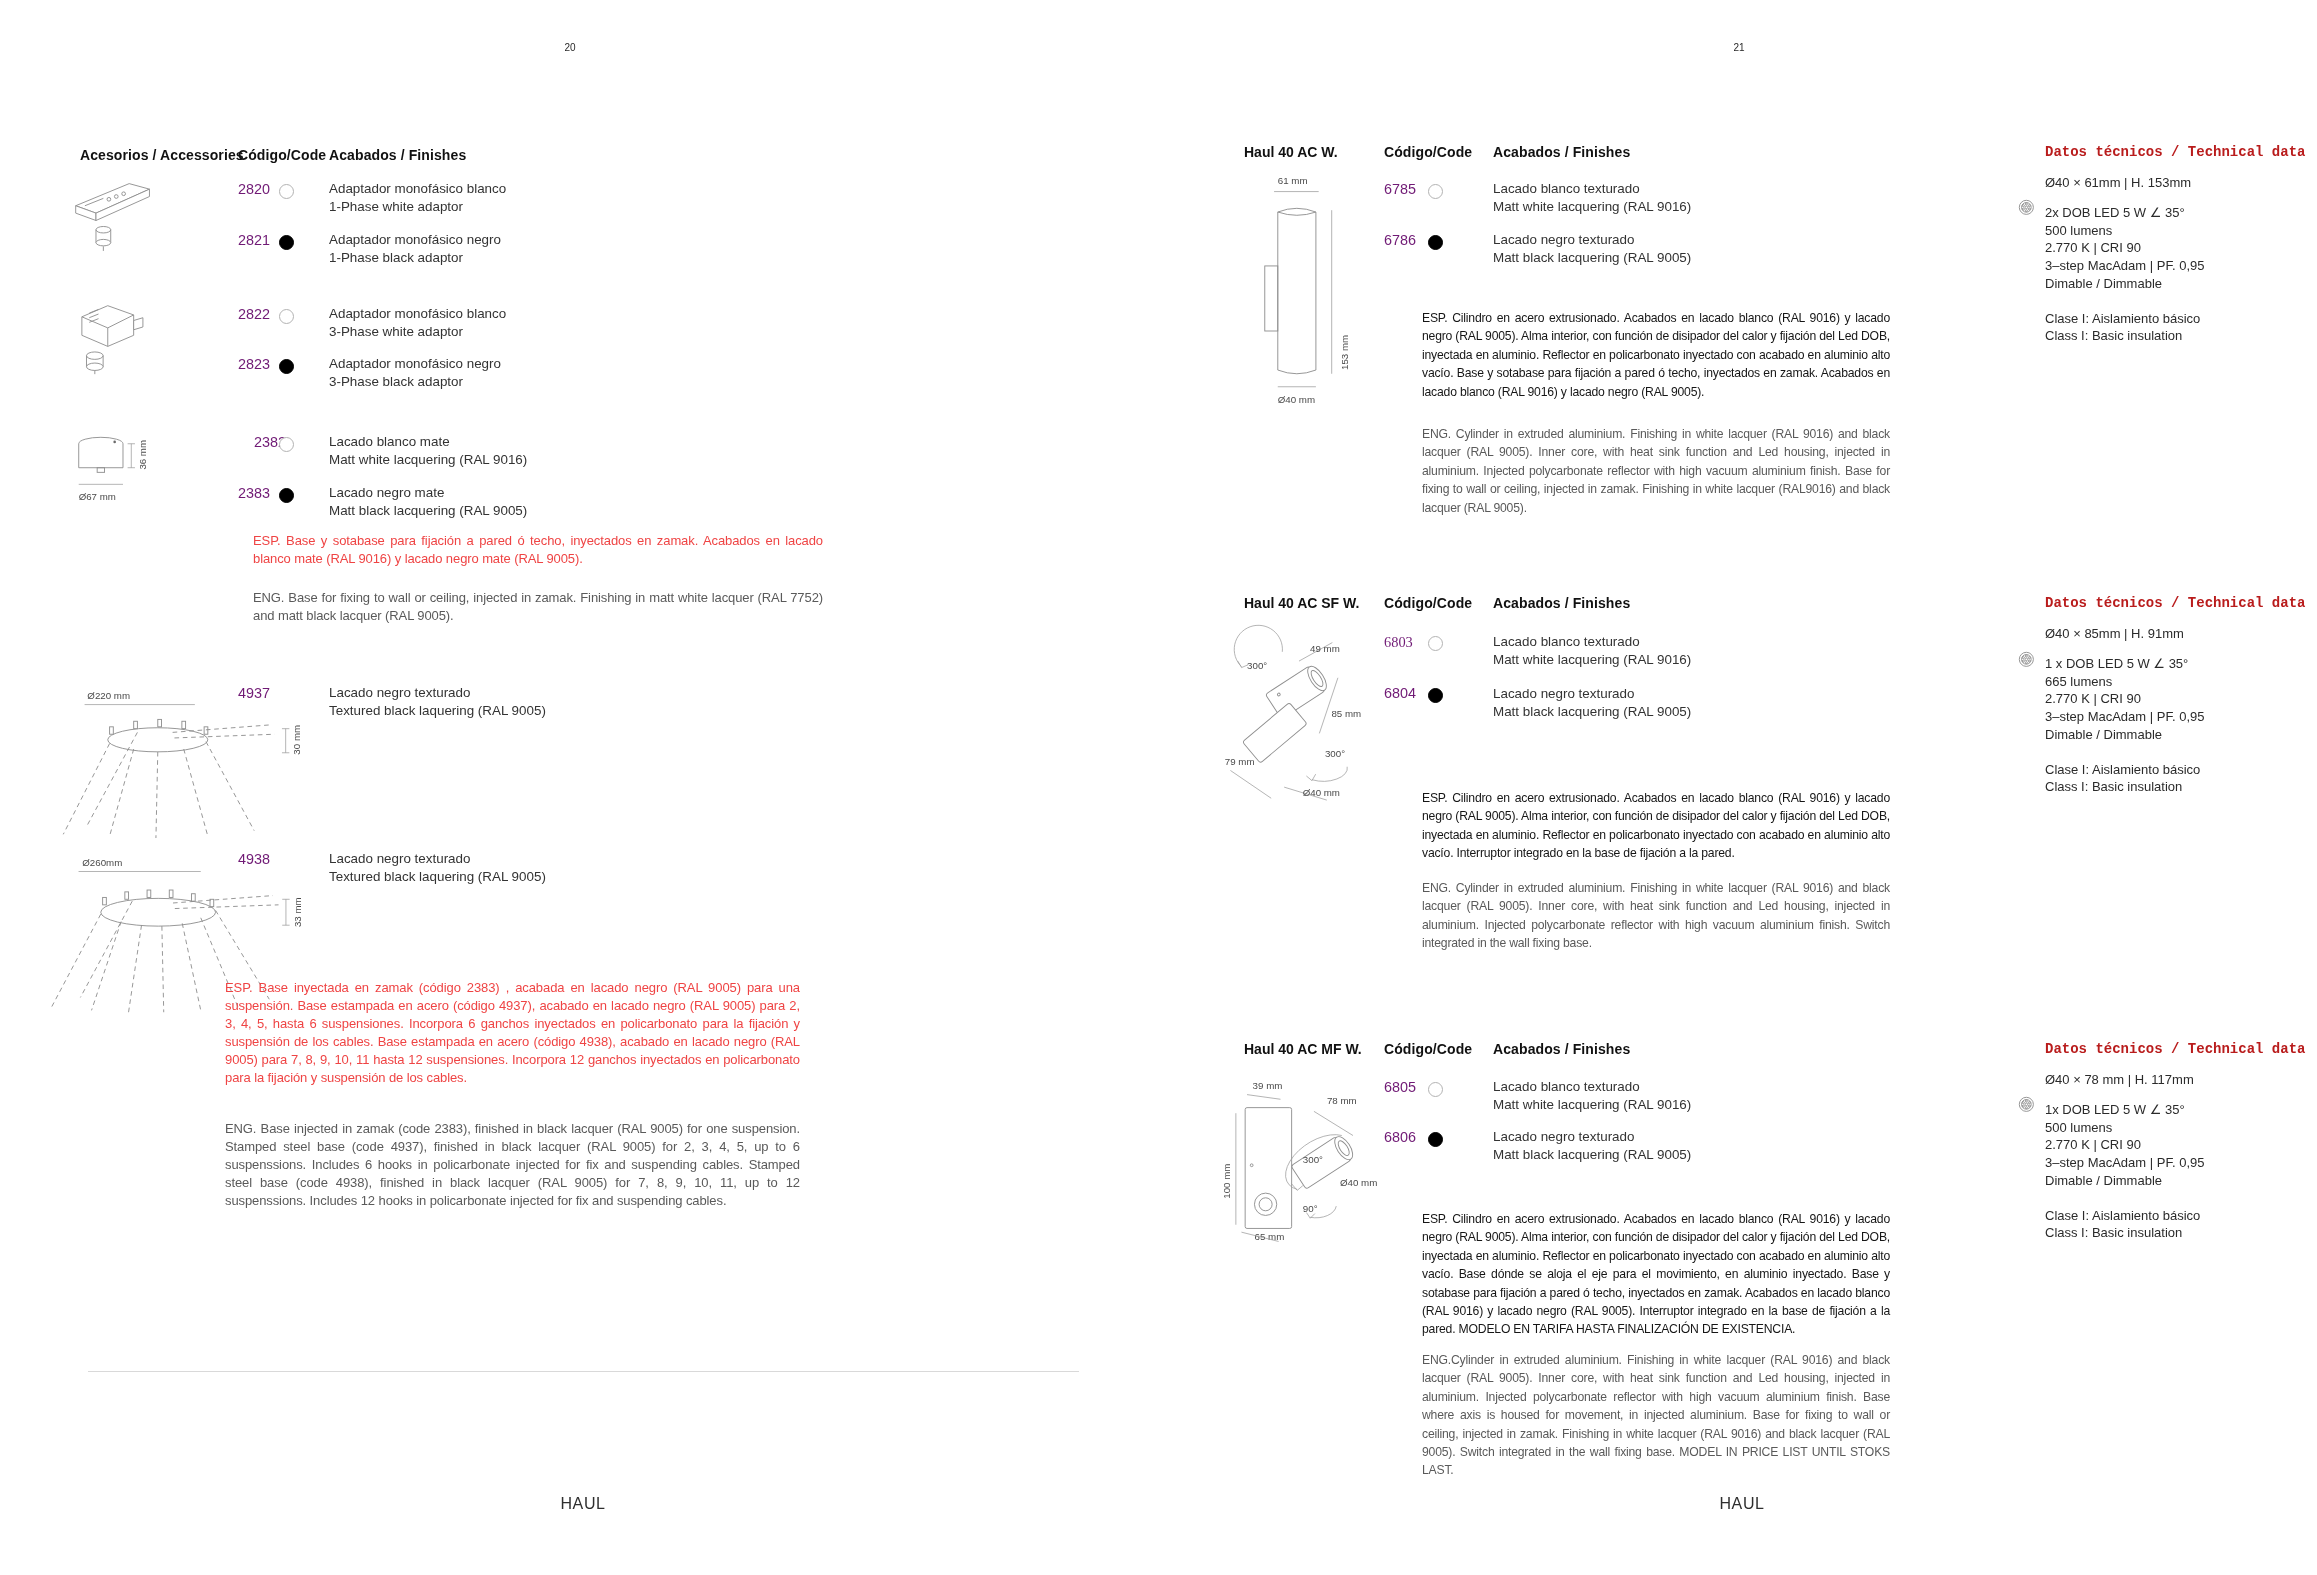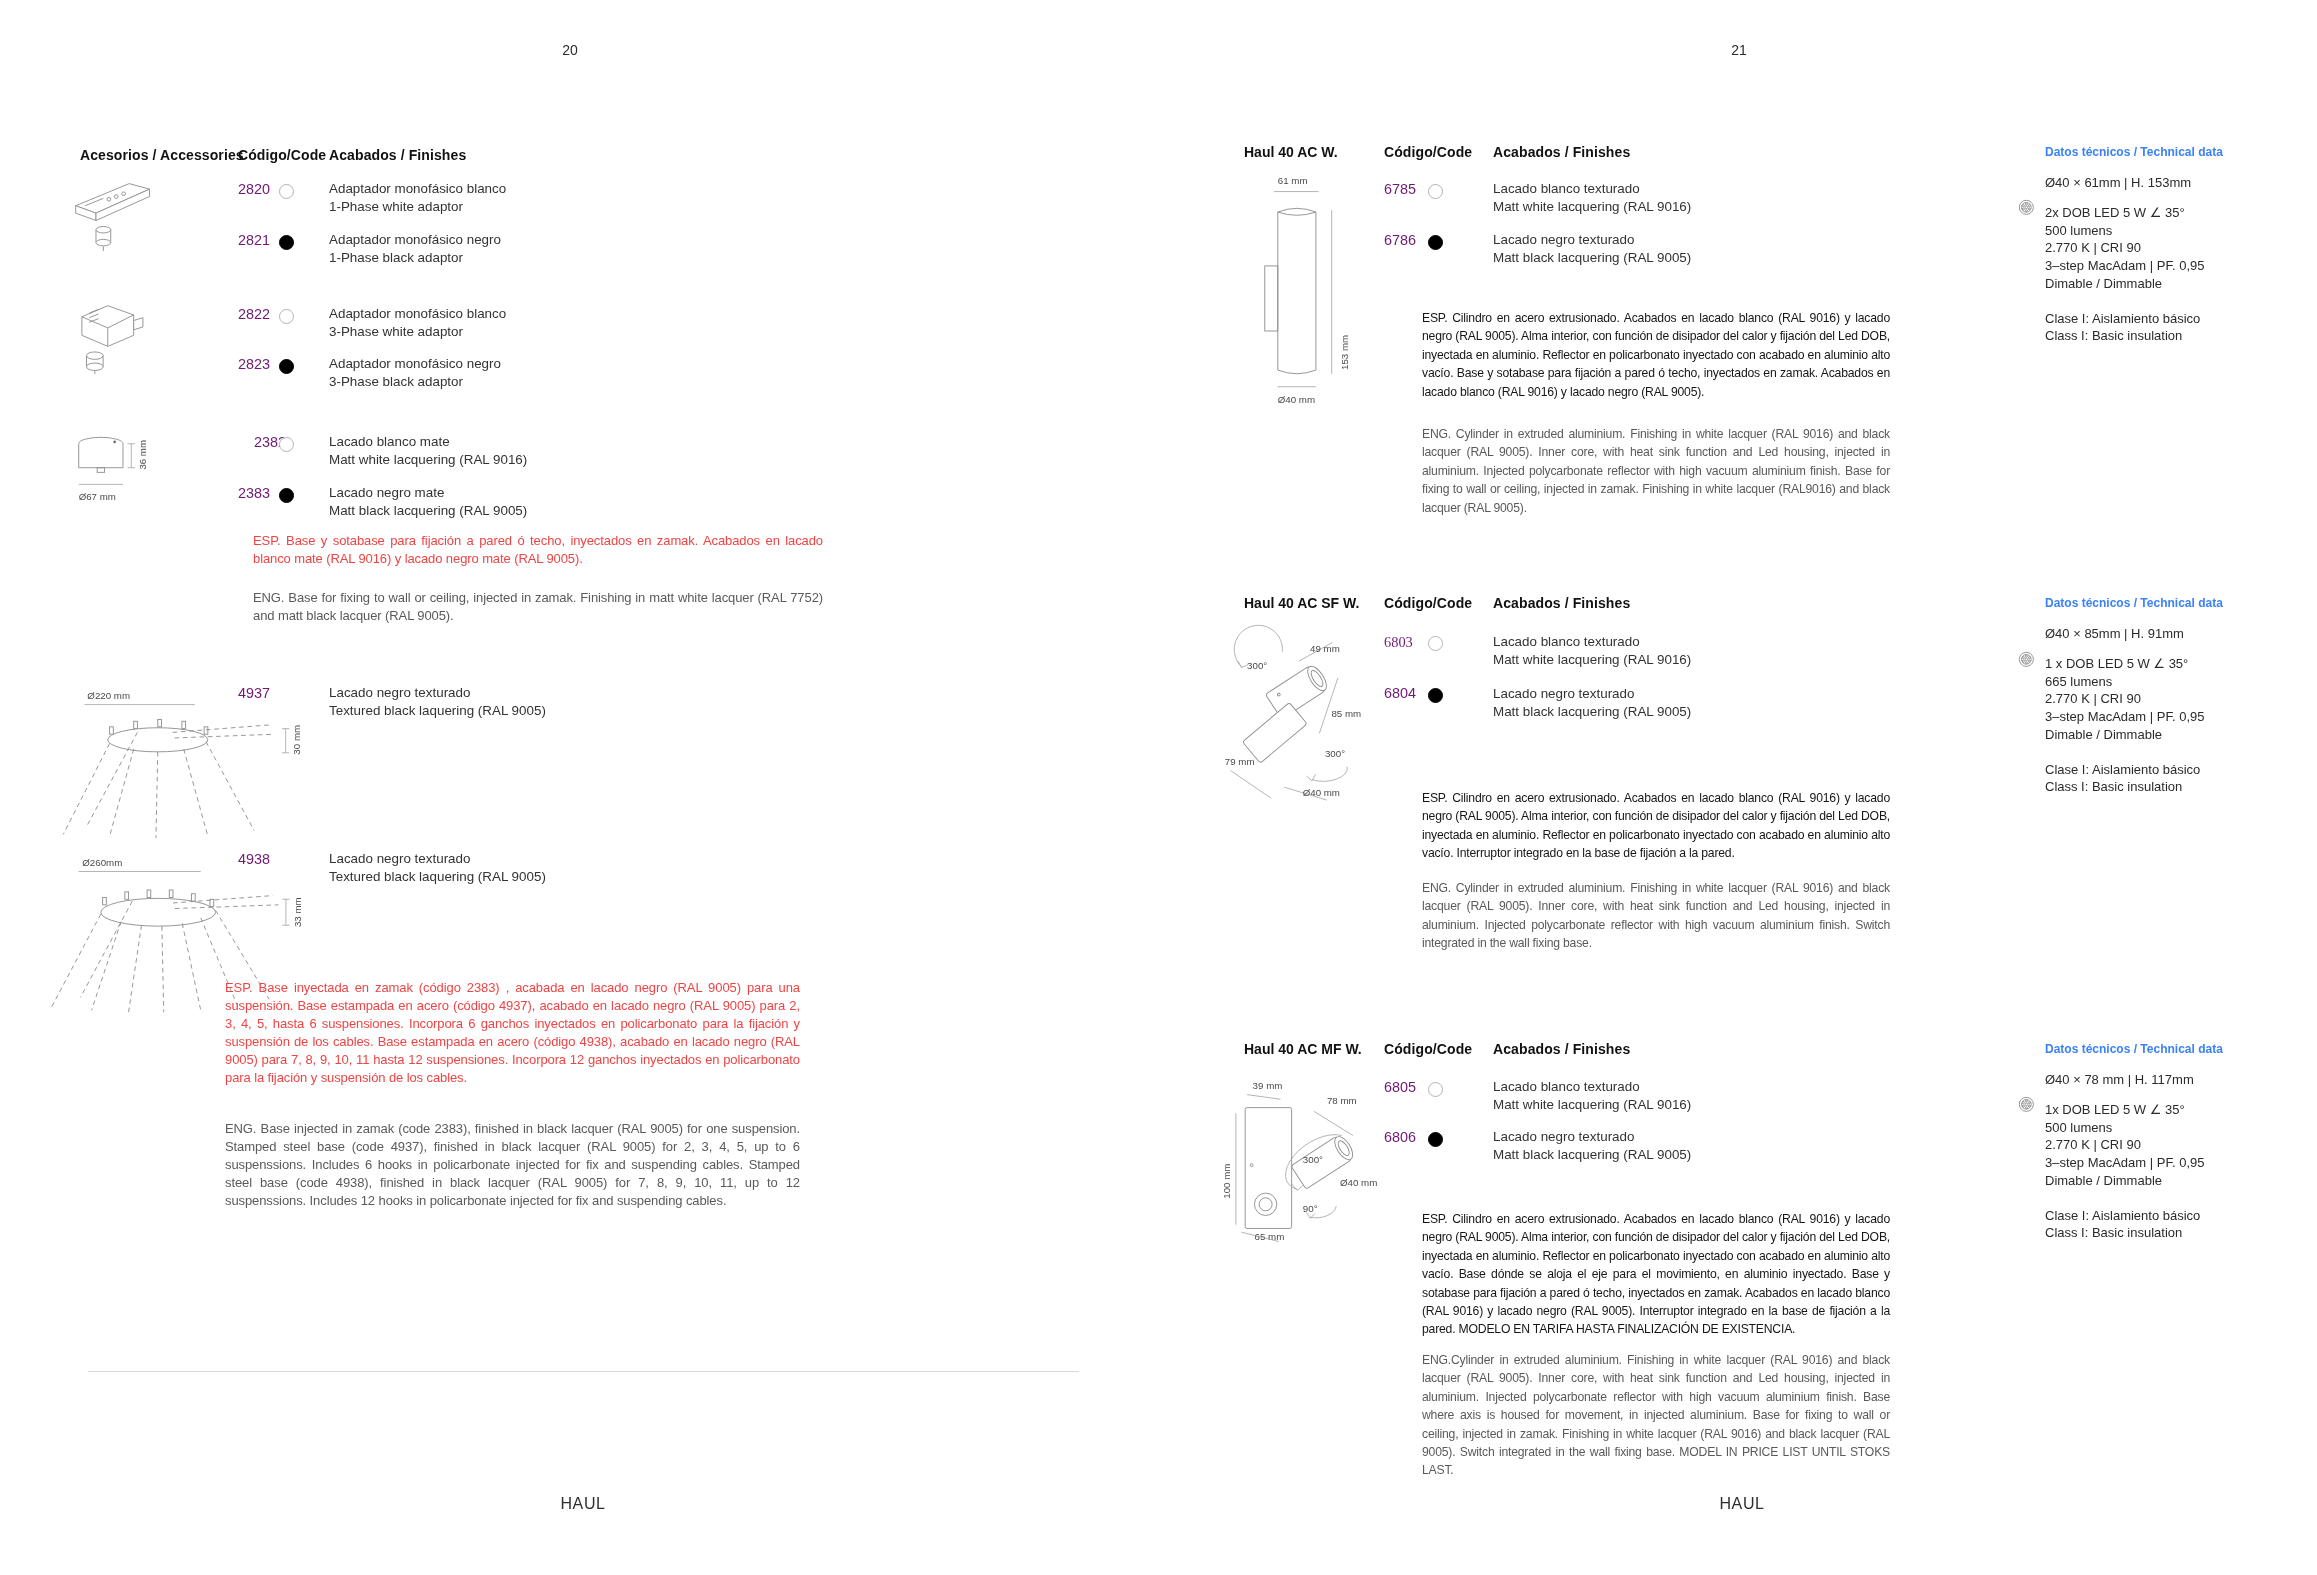--- a/index.html
+++ b/index.html
@@ -2,35 +2,35 @@
 <html style="font-size:15px"><head>
 <meta charset="utf-8">
 <style>
   html,body{margin:0;padding:0;}
   body{
     width:2318px;height:1575px;position:relative;background:#ffffff;
     font-family:"Liberation Sans","DejaVu Sans",sans-serif;
     color:#1f1f1f;overflow:hidden;
   }
   .abs{position:absolute;}
-  .pagenum{font-size:14px;color:#2a2a2a;text-align:center;width:74px;}
+  .pagenum{font-size:10px;color:#2a2a2a;text-align:center;width:74px;}
   .footer{font-size:16px;color:#2e2e2e;letter-spacing:0.6px;text-align:center;width:130px;}
   .colhead{font-size:14px;font-weight:600;color:#111;letter-spacing:0.1px;white-space:nowrap;}
   .sectitle{font-size:14px;font-weight:600;color:#111;white-space:nowrap;}
   .code{font-size:14.4px;font-weight:500;color:#701a75;white-space:nowrap;}
   .sw{width:13px;height:13px;border-radius:50%;display:block;}
   .sw.white{background:#fff;border:1.1px solid #b3b3b3;}
   .sw.black{background:#000;border:1.1px solid #000;}
   .finish{font-size:13.4px;color:#333;line-height:18px;}
   .esp{font-size:13px;font-weight:500;color:#ef4444;line-height:18px;text-align:justify;letter-spacing:-0.1px;}
   .eng{font-size:13px;font-weight:400;color:#5a5a5a;line-height:18px;text-align:justify;letter-spacing:-0.1px;}
   .esp-r{font-size:12.2px;font-weight:500;color:#161616;line-height:18.4px;text-align:justify;letter-spacing:-0.2px;}
   .eng-r{font-size:12.2px;font-weight:400;color:#5a5a5a;line-height:18.4px;text-align:justify;letter-spacing:-0.2px;}
   .tech{width:213px;font-size:13px;color:#2b2b2b;line-height:17.6px;}
-  .tech .t-head{font-weight:600;color:#3b82f6;font-size:12px;margin-bottom:12px;white-space:nowrap;}
+  .tech .t-head{font-weight:600;color:#b91c1c;font-size:14px;margin-bottom:12px;white-space:nowrap;font-family:Liberation Mono, monospace;}
   .tech .t-dim{margin-bottom:13px;}
   .tech .t-class{margin-top:17.6px;}
   .divider{height:0.9px;background:#d9d9d9;}
   svg{display:block;}
   svg text{font-family:"Liberation Sans","DejaVu Sans",sans-serif;font-size:10.5px;fill:#4a4a4a;}
   .ln{stroke:#8f8f8f;stroke-width:1;fill:none;}
   .lnf{stroke:#8f8f8f;stroke-width:1;fill:#ffffff;}
   .dash{stroke:#8f8f8f;stroke-width:1;fill:none;stroke-dasharray:5 4;}
   .dim{stroke:#9a9a9a;stroke-width:0.8;fill:none;}
 </style>

